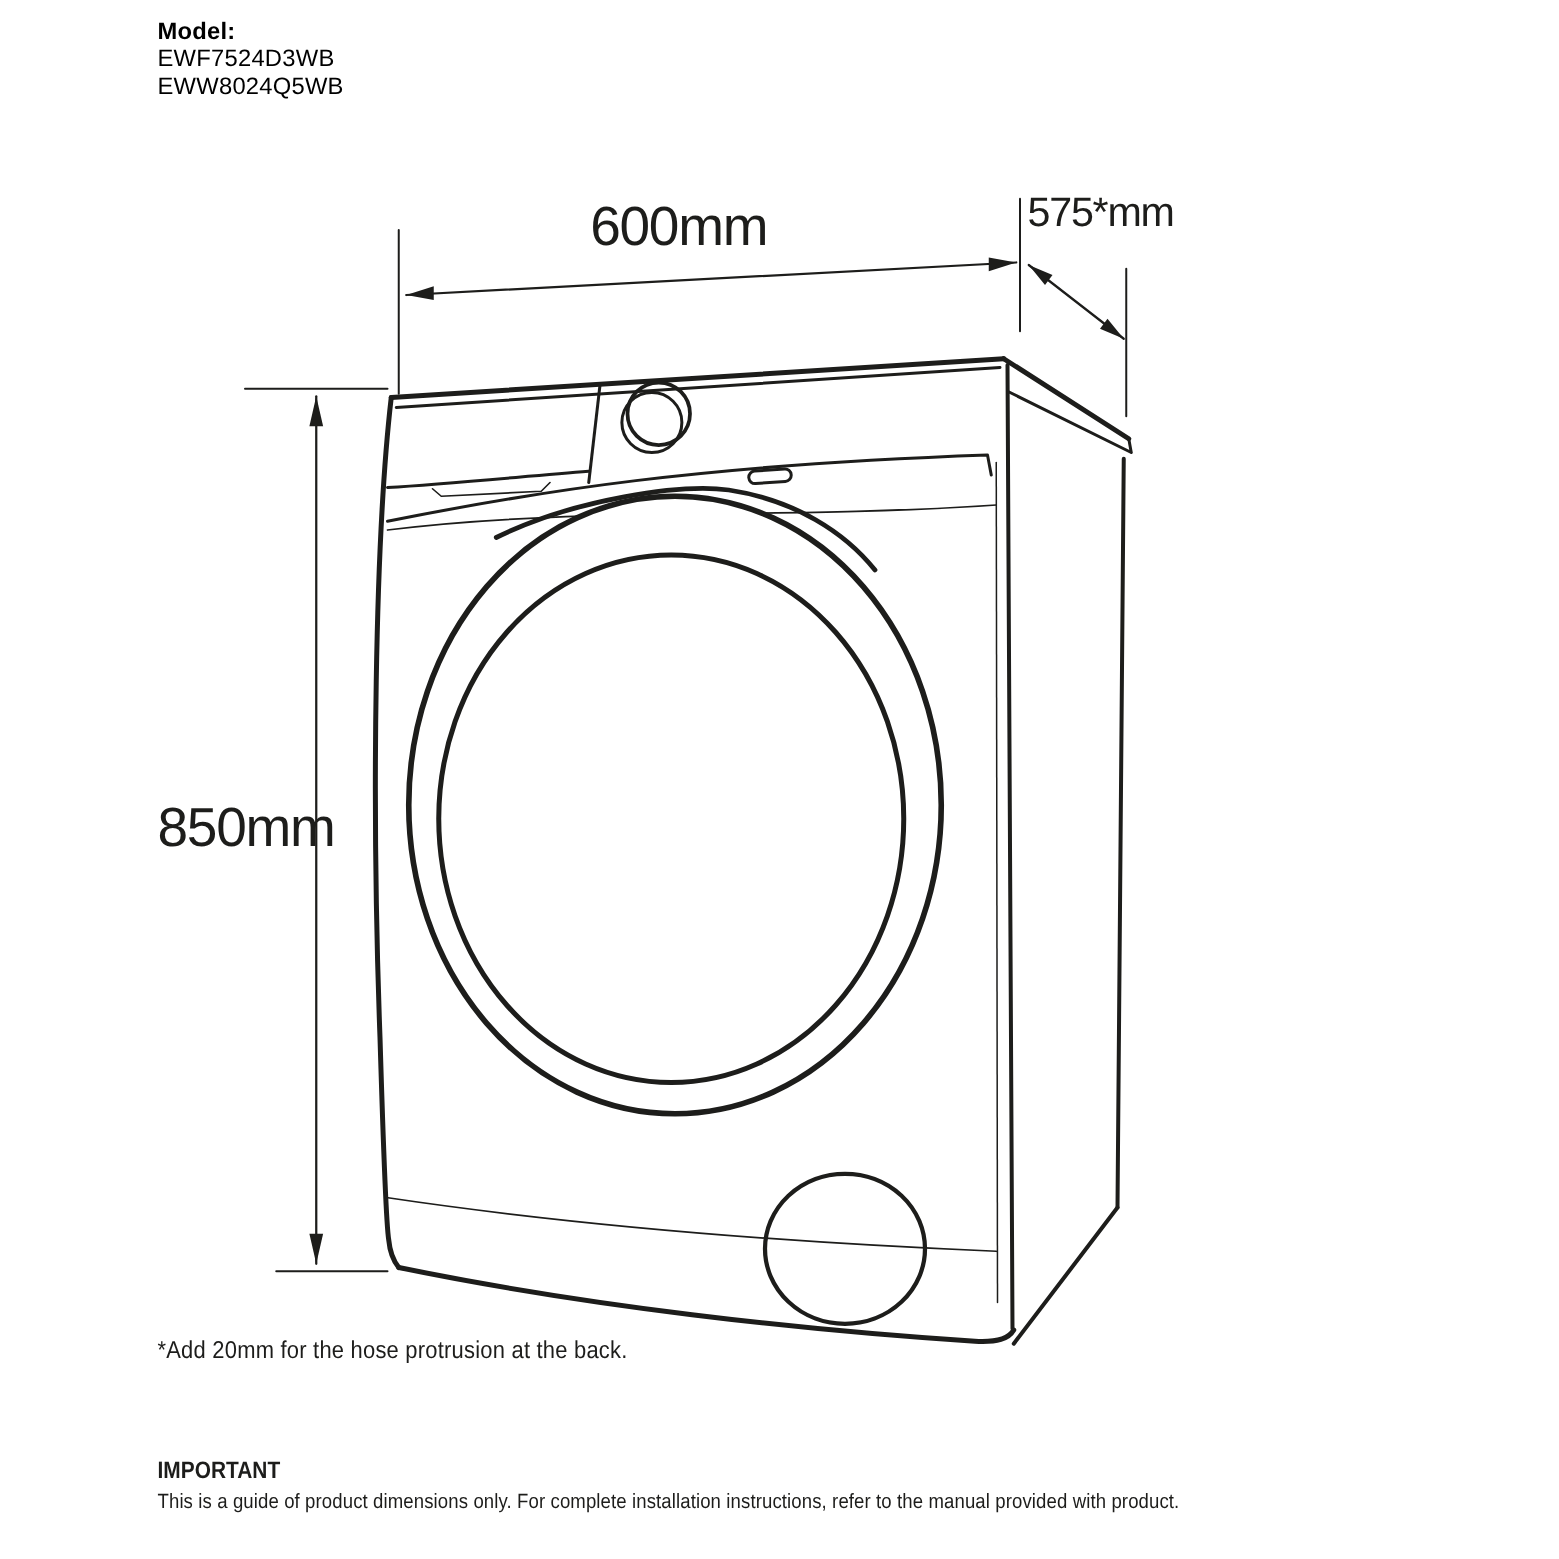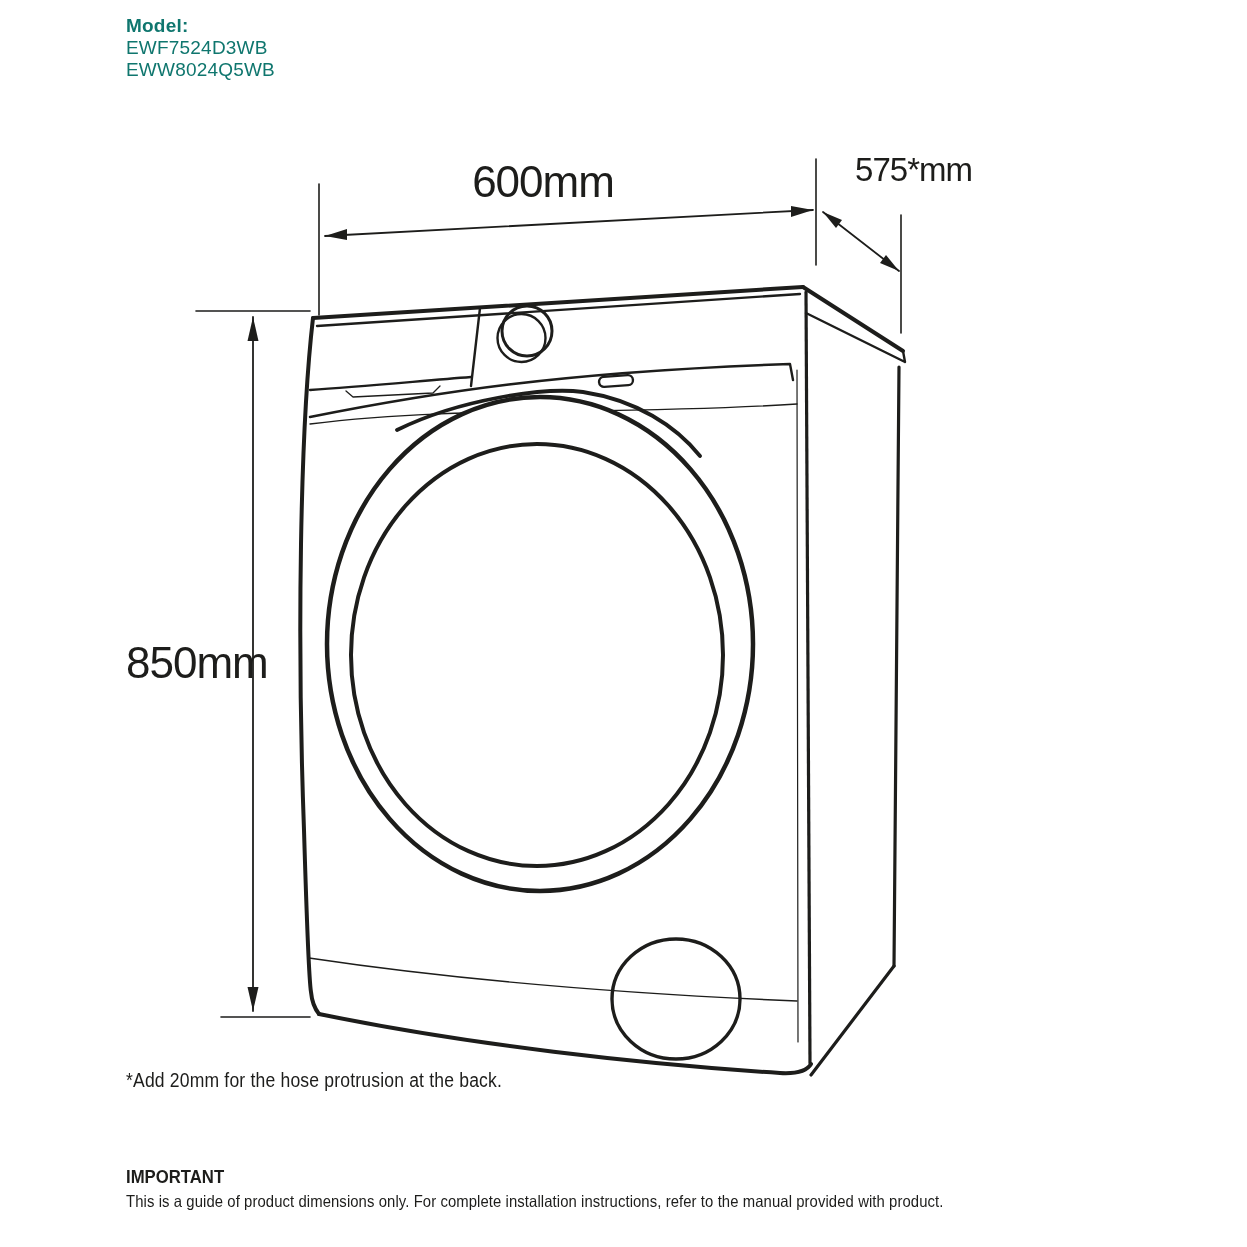--- a/index.html
+++ b/index.html
@@ -2,25 +2,25 @@
 <html><head>
 <meta charset="utf-8">
 <style>
   html,body{margin:0;padding:0;background:#ffffff;}
   .page{
     position:relative;width:1247px;height:1247px;background:#ffffff;
     font-family:"Liberation Sans", sans-serif;color:#1d1d1b;overflow:hidden;
   }
   .diagram-svg{position:absolute;left:0;top:0;}
   .lbl{position:absolute;white-space:nowrap;color:#1d1d1b;}
-  .model-block{position:absolute;left:126px;top:15px;color:#0f766e;line-height:22px;font-size:19px;letter-spacing:0.2px;}
+  .model-block{position:absolute;left:126px;top:15px;color:#000000;line-height:22px;font-size:19px;letter-spacing:0.2px;}
   .model-title{font-weight:bold;}
   .dim{font-size:44px;letter-spacing:-1px;}
   .dim-width{left:440px;top:157px;width:206px;text-align:center;}
-  .dim-depth{left:822px;top:151px;width:150px;text-align:right;font-size:33px;}
+  .dim-depth{left:822px;top:151px;width:150px;text-align:left;font-size:33px;}
   .dim-height{left:126px;top:638px;}
   .footnote{left:126px;top:1069px;font-size:19.5px;transform:scaleX(0.90);transform-origin:left top;letter-spacing:0.2px;}
   .imp-title{left:126px;top:1166px;font-size:19px;font-weight:bold;transform:scaleX(0.88);transform-origin:left top;}
   .imp-body{left:126px;top:1192px;font-size:16.5px;transform:scaleX(0.90);transform-origin:left top;letter-spacing:0.1px;}
   svg *{vector-effect:none;}
 </style>
 </head>
 <body>
 
 <div class="page">

